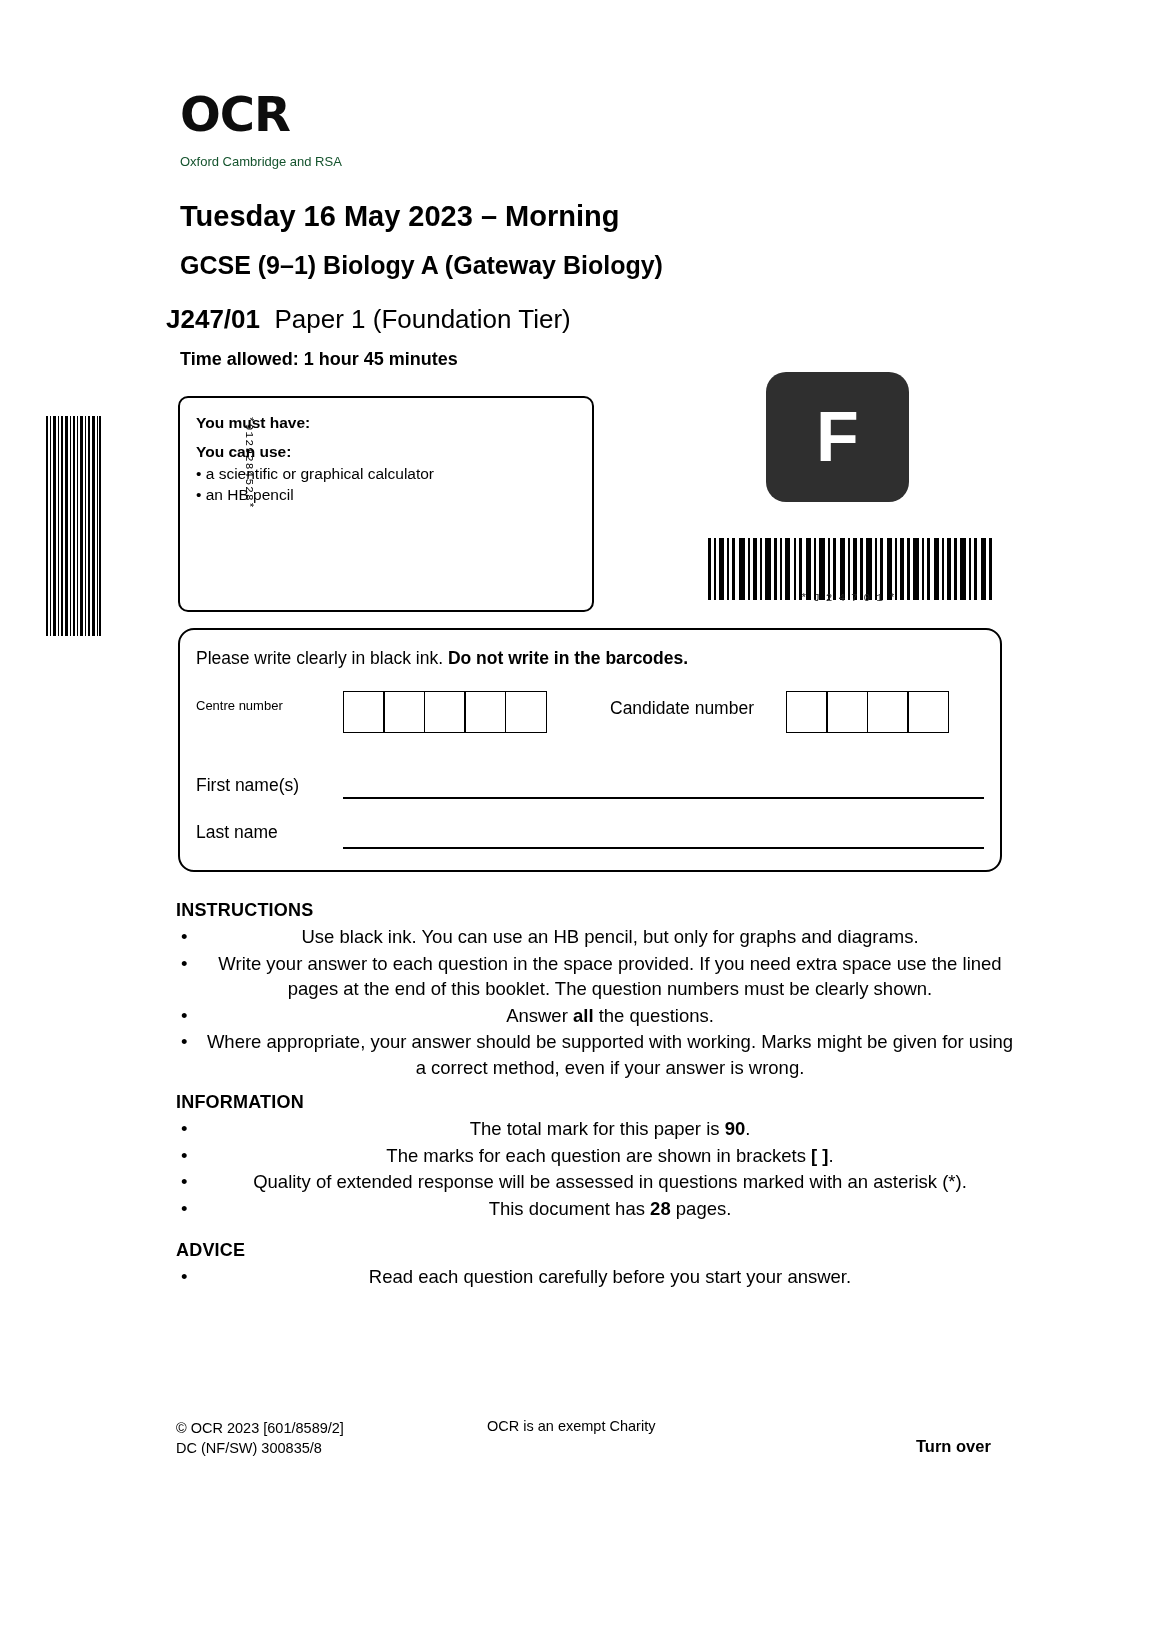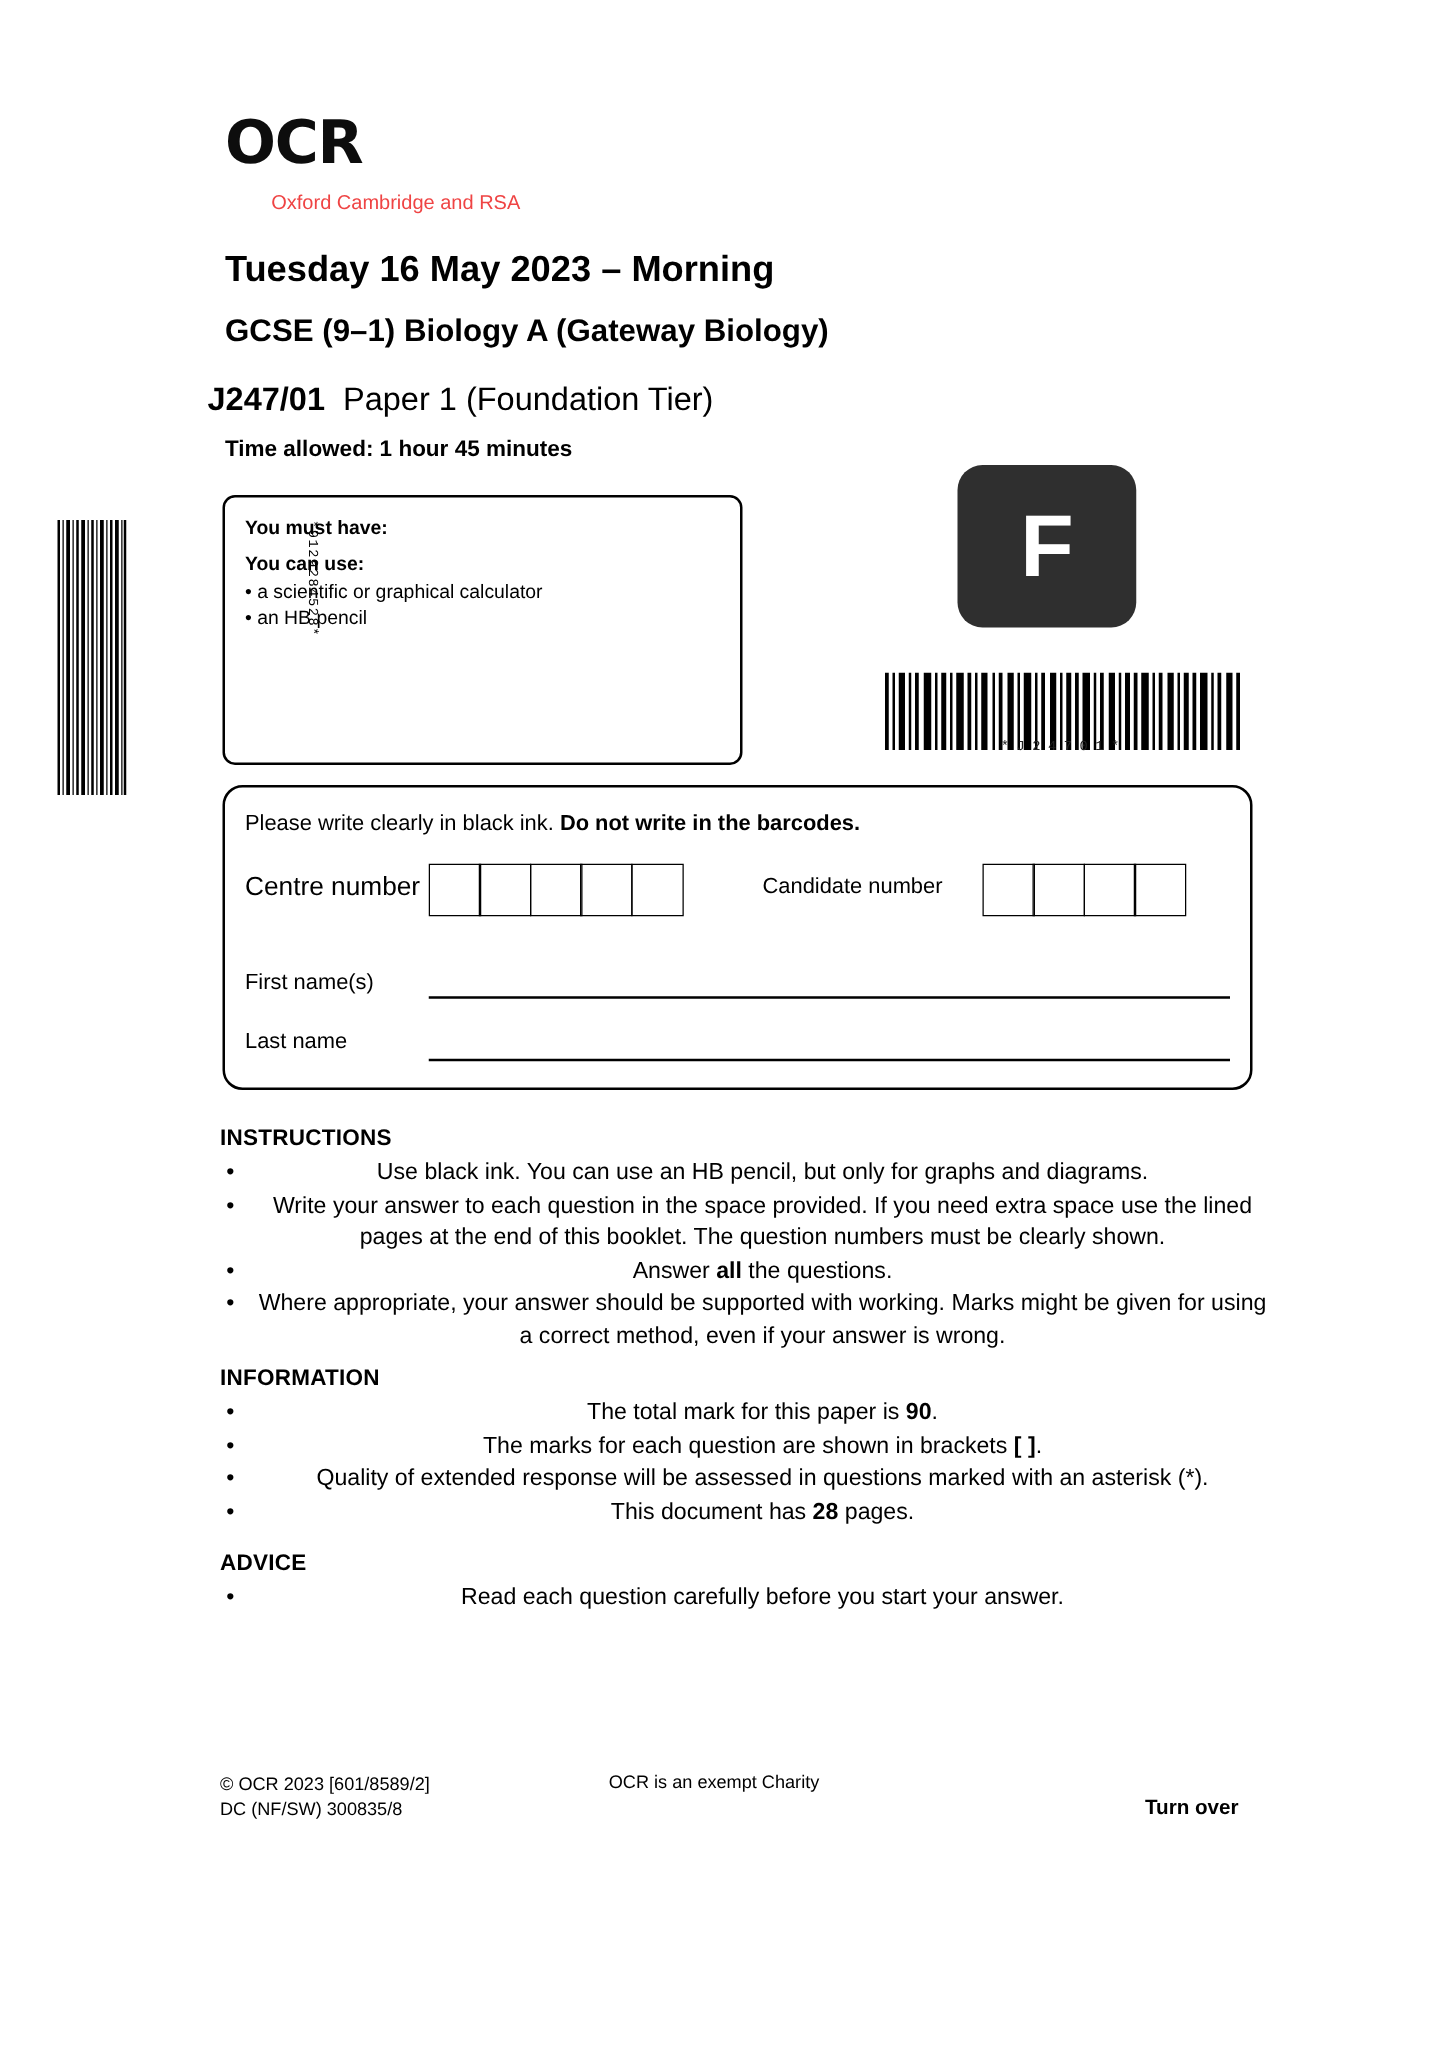--- a/index.html
+++ b/index.html
@@ -56,24 +56,23 @@
   }
   .logo-text {
     font-family: "DejaVu Sans", sans-serif;
     font-weight: bold;
     font-size: 48px;
     letter-spacing: -1px;
     line-height: 72px;
     color: #0d0d0d;
   }
   .logo-sub {
-    font-size: 16px;
+    font-size: 13px;
     margin-top: 4px;
-    color: #ef4444;
-    margin-left: 37px;
+    color: #14532d;
   }
 
   
   .title-date {
     position: absolute;
     left: 180px;
     top: 200px;
     font-size: 29px;
     font-weight: bold;
   }
@@ -172,21 +171,21 @@
     border-radius: 16px;
     box-sizing: border-box;
   }
   .cand-note {
     position: absolute;
     left: 196px;
     top: 648px;
     font-size: 17.5px;
   }
   .cand-note b { font-weight: bold; }
-  .lbl-centre { left: 196px; top: 698px; position: absolute; font-size: 21px; }
+  .lbl-centre { left: 196px; top: 698px; position: absolute; font-size: 13px; }
   .lbl-candidate { left: 610px; top: 698px; position: absolute; font-size: 17.5px; }
   .boxes { position: absolute; display: flex; }
   .boxes .cell {
     width: 42px;
     height: 42px;
     border: 1.6px solid #000;
     box-sizing: border-box;
     margin-left: -1.6px;
   }
   .boxes .cell:first-child { margin-left: 0; }

